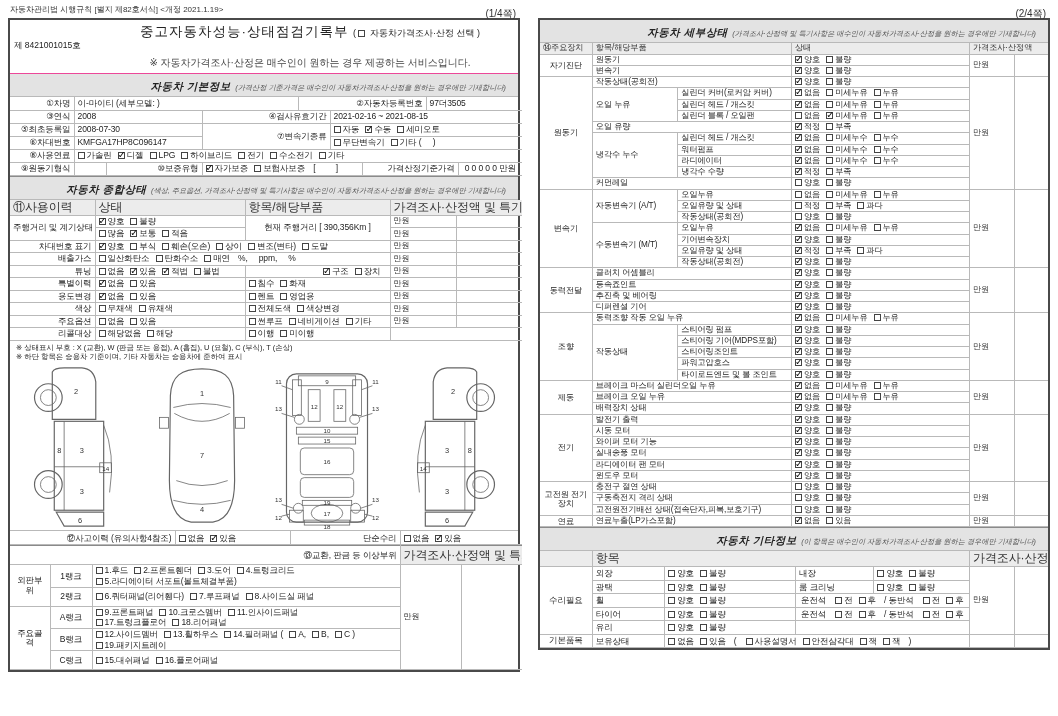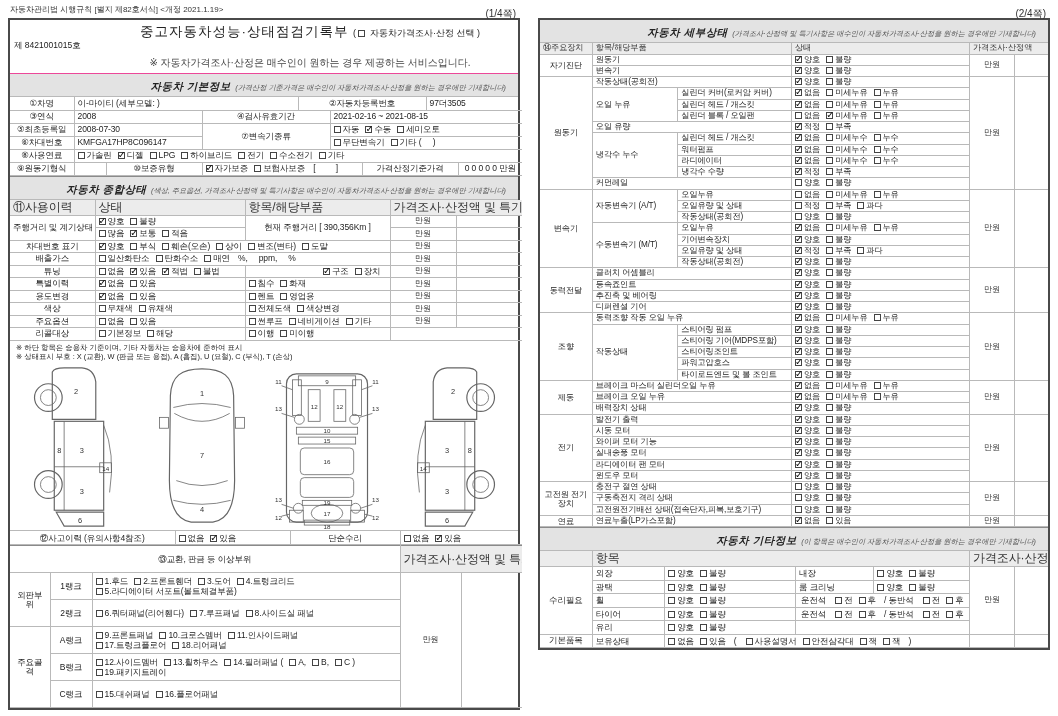--- a/index.html
+++ b/index.html
@@ -24,31 +24,31 @@
 .band .bn{font-size:7.2px;color:#555;font-weight:normal;}
 
 table{border-collapse:collapse;table-layout:fixed;width:100%;}
 td{border:1px solid var(--border);padding:0 3px;font-size:8.5px;line-height:1.25;
  height:13px;overflow:hidden;white-space:nowrap;vertical-align:middle;letter-spacing:-0.1px;}
 table tr:first-child td{border-top:none;}
 td:first-child{border-left:none;} td:last-child{border-right:none;}
 .t-basic td{height:13px;}
 .t-overall td{height:12.5px;}
 .t-acc td{height:13.5px;}
-.t-exch td{height:27px;margin-left:43px;}
+.t-exch td{height:19px;margin-left:43px;}
 .t-detail td{height:11.2px;font-size:8.2px;}
 .t-misc td{height:13.5px;}
 .ch{background:var(--hdr);font-size:12px;color:#333;text-align:center;}
 .lt{text-align:left;}
-.lab{text-align:center;}
+.lab{text-align:right;}
 .gl{text-align:center;white-space:normal;line-height:1.1;}
 .il{text-align:left;}
 .ct{text-align:center;}
 .rt{text-align:right;}
-.wc{text-align:center;font-size:8px;color:#333;}
+.wc{font-size:8px;color:#333;}
 .val{text-align:left;}
 
 .opt{margin-right:6px;white-space:nowrap;display:inline-block;}
 .cb{display:inline-block;width:7px;height:7px;border:1px solid #444;background:#fff;
  vertical-align:-1px;position:relative;margin-right:2px;}
 .cb.on::after{content:"✓";position:absolute;left:-1px;top:-4px;font-size:9.5px;font-weight:bold;color:var(--check);}
 .ol{}
 .xt{margin:0 9px 0 2px;}
 
 .hnotes{font-size:7.4px;padding:2px 6px 1px;line-height:1.35;color:#222;}
@@ -199,30 +199,30 @@
         </tr>
         <tr>
           <td class="lab">주요옵션</td>
           <td><span class="opt"><span class="cb"></span><span class="ol">없음</span></span><span class="opt"><span class="cb"></span><span class="ol">있음</span></span></td>
           <td><span class="opt"><span class="cb"></span><span class="ol">썬루프</span></span><span class="opt"><span class="cb"></span><span class="ol">네비게이션</span></span><span class="opt"><span class="cb"></span><span class="ol">기타</span></span></td>
           <td class="wc">만원</td>
           <td></td>
         </tr>
         <tr>
           <td class="lab">리콜대상</td>
-          <td><span class="opt"><span class="cb"></span><span class="ol">기본정보</span></span><span class="opt"><span class="cb"></span><span class="ol">해당</span></span></td>
+          <td><span class="opt"><span class="cb"></span><span class="ol">해당없음</span></span><span class="opt"><span class="cb"></span><span class="ol">해당</span></span></td>
           <td><span class="opt"><span class="cb"></span><span class="ol">이행</span></span><span class="opt"><span class="cb"></span><span class="ol">미이행</span></span></td>
           <td colspan="2"></td>
         </tr>
       </tbody>
   </table>
 
   <div class="hnotes">
+    <div>※ 상태표시 부호 : X (교환), W (판금 또는 용접), A (흠집), U (요철), C (부식), T (손상)</div>
     <div>※ 하단 항목은 승용차 기준이며, 기타 자동차는 승용차에 준하여 표시</div>
-    <div>※ 상태표시 부호 : X (교환), W (판금 또는 용접), A (흠집), U (요철), C (부식), T (손상)</div>
   </div>
 
   <div class="diagrams">
 
     <svg width="118" height="166" viewBox="0 0 118 168">
       <path class="ln" d="M34,8 Q36,4 46,4 L64,4 Q76,5 78,18 L78,56 L34,56 Z"></path>
       <rect class="ln" x="36" y="58" width="50" height="90"></rect>
       <line class="ln2" x1="36" y1="104" x2="86" y2="104"></line>
       <line class="ln2" x1="46" y1="58" x2="46" y2="148"></line>
       <path class="ln2" d="M86,62 Q98,90 92,130"></path>

